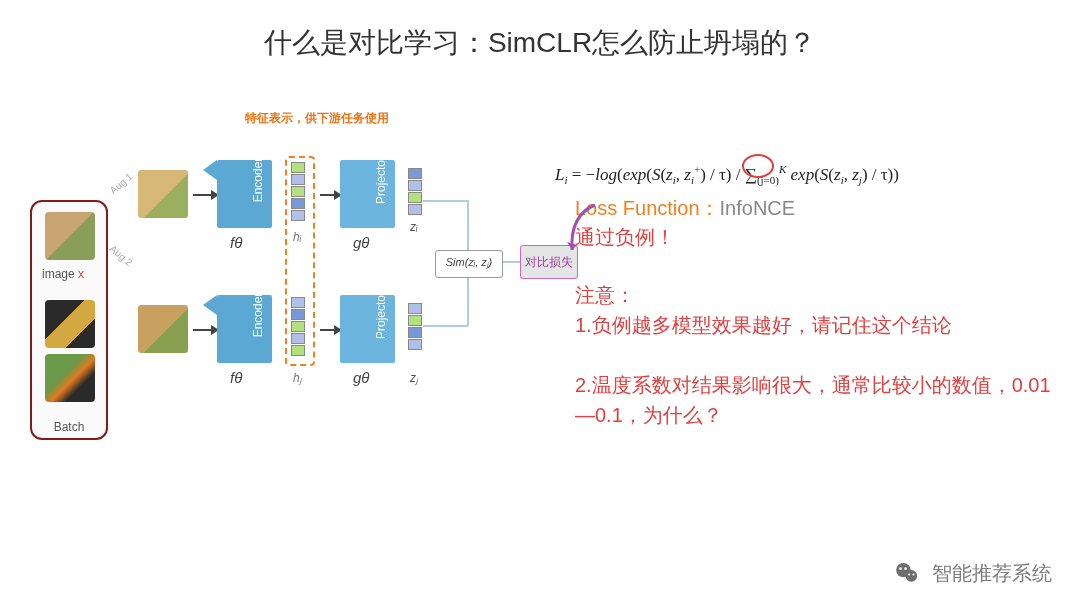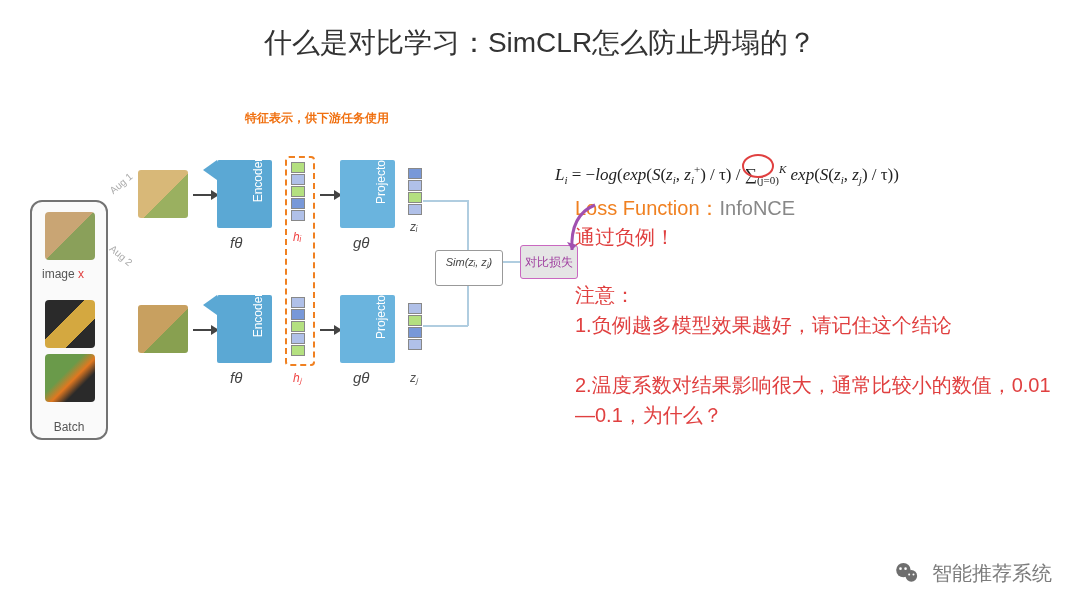--- a/index.html
+++ b/index.html
@@ -4,21 +4,21 @@
 <style>
 * { box-sizing: border-box; margin: 0; padding: 0; }
 body {
   width: 1080px; height: 608px;
   background: #fff;
   font-family: "Microsoft YaHei", "SimHei", Arial, sans-serif;
   position: relative; overflow: hidden;
 }
 .title { position: absolute; top: 24px; left: 0; right: 0; text-align: center; font-size: 28px; color: #333; font-weight: 400; }
 .diagram { position: absolute; left: 30px; top: 150px; width: 480px; height: 330px; }
-.batch-group { position: absolute; left: 0; top: 50px; width: 78px; height: 240px; border: 2px solid #737373; border-radius: 12px; background: #fafafa; }
+.batch-group { position: absolute; left: 0; top: 50px; width: 78px; height: 240px; border: 2px solid #7f1d1d; border-radius: 12px; background: #fafafa; }
 .batch-title { position: absolute; bottom: 4px; left: 0; right: 0; text-align: center; font-size: 12px; color: #555; }
 .thumb { position: absolute; width: 50px; height: 48px; left: 13px; border-radius: 4px; }
 .thumb1 { top: 10px; background: linear-gradient(135deg,#c9a574 50%,#8aa05a 50%); }
 .thumb2 { top: 98px; background: linear-gradient(135deg,#2a2a2a 40%,#d4a840 40%,#d4a840 70%,#2a2a2a 70%); }
 .thumb3 { top: 152px; background: linear-gradient(135deg,#6a9a4a 40%,#e07820 55%,#2a2a2a 70%); }
 .img-x-label { position: absolute; left: 10px; top: 65px; font-size: 12px; color: #555; }
 .img-x-label .x { color: #e04040; }
 .aug1-lbl, .aug2-lbl { position: absolute; font-size: 10px; color: #aaa; }
 .aug1-lbl { left: 78px; top: 28px; transform: rotate(-40deg); }
 .aug2-lbl { left: 78px; top: 100px; transform: rotate(40deg); }
@@ -34,34 +34,34 @@
 .enc-top { top: 10px; }
 .enc-bot { top: 145px; }
 .block-label { color: #fff; font-size: 12px; text-align: center; padding-top: 26px; transform: rotate(-90deg); transform-origin: center; }
 .f-theta { position: absolute; left: 200px; font-size: 15px; font-style: italic; color: #444; }
 .f-top { top: 84px; } .f-bot { top: 219px; }
 .feat-box { position: absolute; left: 255px; width: 30px; height: 210px; top: 6px; border: 2px dashed #f08020; border-radius: 4px; }
 .feat-col { position: absolute; left: 261px; width: 14px; }
 .fcol-top { top: 12px; } .fcol-bot { top: 147px; }
 .feat-cell { width: 14px; height: 11px; border: 1px solid #888; margin-bottom: 1px; }
 .fc1 { background: #b4e080; } .fc2 { background: #b0c0e8; } .fc3 { background: #7898d8; }
-.h-label { position: absolute; left: 263px; font-size: 12px; font-style: italic; color: #ef4444; }
+.h-label { position: absolute; left: 263px; font-size: 12px; font-style: italic; color: #737373; }
 .hi { top: 80px; } .hj { top: 219px; }
 .feat-note { position: absolute; left: 215px; top: -40px; font-size: 12px; color: #f07010; font-weight: 600; }
 .arr-top2 { left: 290px; top: 44px; width: 14px; }
 .arr-bot2 { left: 290px; top: 179px; width: 14px; }
 .projector { position: absolute; width: 55px; height: 68px; left: 310px; background: #6ab4de; border-radius: 2px; }
 .proj-top { top: 10px; } .proj-bot { top: 145px; }
 .g-theta { position: absolute; left: 323px; font-size: 15px; font-style: italic; color: #444; }
 .g-top { top: 84px; } .g-bot { top: 219px; }
 .z-col { position: absolute; left: 378px; width: 14px; }
 .zcol-top { top: 18px; } .zcol-bot { top: 153px; }
 .z-label { position: absolute; left: 380px; font-size: 12px; font-style: italic; color: #555; }
 .zi { top: 70px; } .zj { top: 219px; }
-.sim-box { position: absolute; left: 405px; top: 100px; width: 68px; height: 36px; border: 1.5px solid #999; border-radius: 3px; font-size: 11px; font-style: italic; text-align: center; line-height: 22px; color: #444; background: #fff; }
+.sim-box { position: absolute; left: 405px; top: 100px; width: 68px; height: 28px; border: 1.5px solid #999; border-radius: 3px; font-size: 11px; font-style: italic; text-align: center; line-height: 22px; color: #444; background: #fff; }
 .loss-box { position: absolute; left: 490px; top: 95px; width: 58px; height: 34px; border: 1.5px solid #c968c0; background: #e5e5e5; font-size: 12px; text-align: center; line-height: 32px; color: #a040a0; border-radius: 3px; }
 .line-light { position: absolute; background: #b0cde0; }
 .ll1 { left: 393px; top: 50px; width: 45px; height: 1.5px; }
 .ll2 { left: 437px; top: 50px; width: 1.5px; height: 50px; }
 .ll3 { left: 393px; top: 175px; width: 45px; height: 1.5px; }
 .ll4 { left: 437px; top: 124px; width: 1.5px; height: 52px; }
 .ll5 { left: 473px; top: 111px; width: 17px; height: 1.5px; }
 .ll5::after { content: ''; position: absolute; right: -6px; top: -3px; border-left: 6px solid #b0cde0; border-top: 4px solid transparent; border-bottom: 4px solid transparent; }
 .formula-area { position: absolute; left: 555px; top: 152px; width: 490px; }
 .formula { font-family: "Cambria Math", Georgia, serif; font-size: 17px; color: #222; position: relative; line-height: 34px; }

